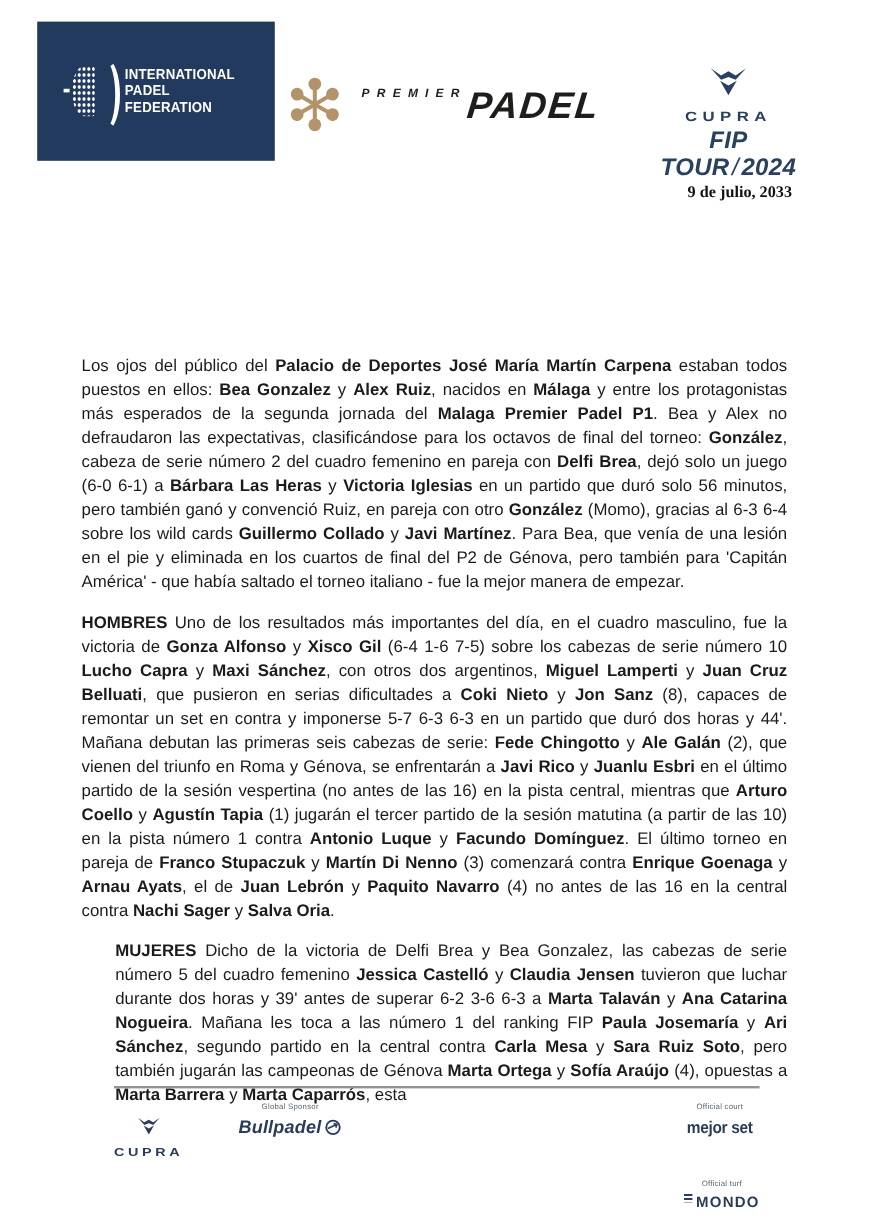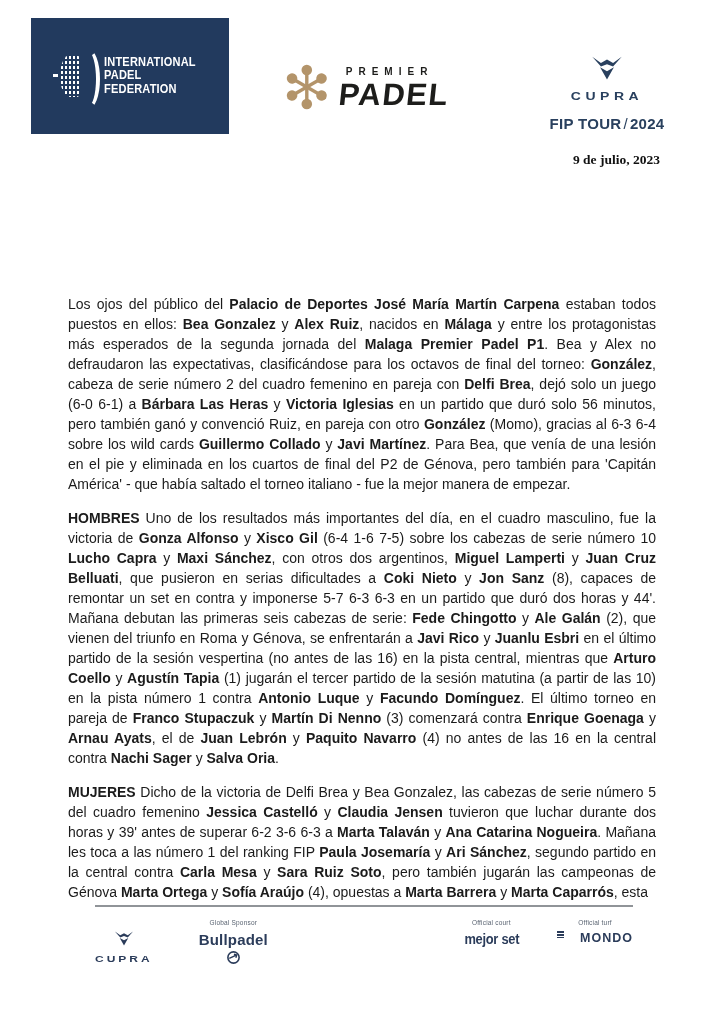--- a/index.html
+++ b/index.html
@@ -15,55 +15,55 @@
   .ipf-dots{position:absolute;left:3px;top:8px;width:19px;height:42px;
     background-image:radial-gradient(#ffffff 1px, transparent 1.4px);
     background-size:4px 5px;border-radius:10px 2px 2px 10px / 21px 2px 2px 21px;}
   .ipf-arc{position:absolute;left:20px;top:2px;width:16px;height:54px;
     border:3px solid transparent;border-right:4px solid #ffffff;border-radius:50%;}
   .ipf-dash{position:absolute;left:-4px;top:27px;width:5px;height:3px;background:#ffffff;}
   .ipf-text{color:#ffffff;font-weight:700;font-size:12px;line-height:13.5px;
     letter-spacing:.2px;transform:scaleX(.92);transform-origin:left center;}
   .premier{position:absolute;left:50%;top:44px;transform:translateX(-47%);
     display:flex;align-items:center;gap:10px;}
-  .premier-text{display:flex;flex-direction:column;}
+  .premier-text{display:flex;flex-direction:row;font-style:italic;}
   .premier-top{font-size:10px;font-weight:600;letter-spacing:6px;color:#1d1d1b;margin:0 0 3px 7px;}
   .premier-bottom{font-size:31px;font-weight:800;letter-spacing:1.5px;line-height:29px;
     color:#1d1d1b;transform:skewX(-6deg);}
   .cupra-h{position:absolute;right:54px;top:38px;width:126px;text-align:center;color:#29405e;}
   .cupra-word{font-size:14px;font-weight:700;letter-spacing:4.5px;margin-top:2px;
     transform:scale(1,.8);}
-  .cupra-tour{font-weight:900;font-size:15px;letter-spacing:.3px;margin-top:11px;}
+  .cupra-tour{font-style:italic;font-weight:900;font-size:20px;letter-spacing:.3px;margin-top:1px;}
   .cupra-tour .sep{font-weight:400;padding:0 2px;}
   
   .date{position:absolute;top:152px;right:64px;font-family:"Liberation Serif",serif;
     font-weight:700;font-size:13.5px;color:#111111;}
   .title{position:absolute;top:226px;left:0;width:724px;text-align:center;
     font-weight:700;font-size:17.5px;line-height:23.5px;color:#111111;}
   
   .article{position:absolute;top:294px;left:68px;width:588px;font-size:14px;
     line-height:20px;text-align:justify;color:#1b1b1b;}
   .article p{margin:0 0 14px 0;}
-  .article p:last-child{margin-bottom:0;}
+  .article p:last-child{margin-bottom:0;margin-left:28px;}
   .article .b{font-weight:700;}
   
   .footer{position:absolute;top:905px;left:95px;width:538px;}
   .footer-rule{height:2px;background:#909498;width:100%;margin-bottom:12px;}
   .sponsor-row{display:flex;justify-content:space-between;align-items:flex-start;}
   .sponsor-group{display:flex;align-items:flex-start;}
   .sponsor-group.left{gap:46px;}
-  .sponsor-group.right{gap:36px;}
+  .sponsor-group.right{gap:36px;flex-direction:column;}
   .sponsor{text-align:center;color:#2b3c5a;}
   .sponsor-label{font-size:6.5px;line-height:8px;height:8px;color:#5a6472;
     letter-spacing:.2px;margin-bottom:4px;white-space:nowrap;}
   .cupra-f-word{font-size:12px;font-weight:700;letter-spacing:3px;transform:scale(1,.8);margin-top:1px;}
-  .bullpadel{display:flex;align-items:center;gap:2px;font-weight:900;
-    font-size:15px;letter-spacing:.2px;flex-direction:column;}
+  .bullpadel{display:flex;align-items:center;gap:2px;font-style:italic;font-weight:900;
+    font-size:15px;letter-spacing:.2px;}
   .mejorset{font-weight:700;font-size:14px;letter-spacing:-.3px;transform:scaleX(.92);}
-  .mondo{display:flex;gap:16px;font-weight:800;font-size:12.5px;letter-spacing:1px;}
+  .mondo{display:flex;gap:3px;font-weight:800;font-size:12.5px;letter-spacing:1px;}
   .mondo-glyph{display:inline-block;width:7px;height:7px;
     background:repeating-linear-gradient(#2b3c5a 0 1.6px, transparent 1.6px 3.2px);}
 </style>
 </head>
 <body>
 
 <div class="header">
 
   <div class="ipf-box">
     <div class="ipf-racket">
@@ -118,21 +118,21 @@
       <path d="M3 1 L13 8 L20 4 L27 8 L37 1 L27 12 L20 9.5 L13 12 Z" fill="#29405e"></path>
       <path d="M12 13 L20 27 L28 13 L20 17.5 Z" fill="#29405e"></path>
     </svg>
     <div class="cupra-word">CUPRA</div>
     <div class="cupra-tour">
       <span>FIP TOUR</span><span class="sep">/</span><span>2024</span>
     </div>
   </div>
 </div>
 
-<div class="date">9 de julio, 2023</div>
+<div class="date">9 de julio, 2033</div>
 
 <div class="title">
 </div>
 
 <div class="article">
     <p><span>Los ojos del público del </span><span class="b">Palacio de Deportes José María Martín Carpena</span><span> estaban todos puestos en ellos: </span><span class="b">Bea Gonzalez</span><span> y </span><span class="b">Alex Ruiz</span><span>, nacidos en </span><span class="b">Málaga</span><span> y entre los protagonistas más esperados de la segunda jornada del </span><span class="b">Malaga Premier Padel P1</span><span>. Bea y Alex no defraudaron las expectativas, clasificándose para los octavos de final del torneo: </span><span class="b">González</span><span>, cabeza de serie número 2 del cuadro femenino en pareja con </span><span class="b">Delfi Brea</span><span>, dejó solo un juego (6-0 6-1) a </span><span class="b">Bárbara Las Heras</span><span> y </span><span class="b">Victoria Iglesias</span><span> en un partido que duró solo 56 minutos, pero también ganó y convenció Ruiz, en pareja con otro </span><span class="b">González</span><span> (Momo), gracias al 6-3 6-4 sobre los wild cards </span><span class="b">Guillermo Collado</span><span> y </span><span class="b">Javi Martínez</span><span>. Para Bea, que venía de una lesión en el pie y eliminada en los cuartos de final del P2 de Génova, pero también para 'Capitán América' - que había saltado el torneo italiano - fue la mejor manera de empezar.</span></p>
     <p><span class="b">HOMBRES</span><span> Uno de los resultados más importantes del día, en el cuadro masculino, fue la victoria de </span><span class="b">Gonza Alfonso</span><span> y </span><span class="b">Xisco Gil</span><span> (6-4 1-6 7-5) sobre los cabezas de serie número 10 </span><span class="b">Lucho Capra</span><span> y </span><span class="b">Maxi Sánchez</span><span>, con otros dos argentinos, </span><span class="b">Miguel Lamperti</span><span> y </span><span class="b">Juan Cruz Belluati</span><span>, que pusieron en serias dificultades a </span><span class="b">Coki Nieto</span><span> y </span><span class="b">Jon Sanz</span><span> (8), capaces de remontar un set en contra y imponerse 5-7 6-3 6-3 en un partido que duró dos horas y 44'. Mañana debutan las primeras seis cabezas de serie: </span><span class="b">Fede Chingotto</span><span> y </span><span class="b">Ale Galán</span><span> (2), que vienen del triunfo en Roma y Génova, se enfrentarán a </span><span class="b">Javi Rico</span><span> y </span><span class="b">Juanlu Esbri</span><span> en el último partido de la sesión vespertina (no antes de las 16) en la pista central, mientras que </span><span class="b">Arturo Coello</span><span> y </span><span class="b">Agustín Tapia</span><span> (1) jugarán el tercer partido de la sesión matutina (a partir de las 10) en la pista número 1 contra </span><span class="b">Antonio Luque</span><span> y </span><span class="b">Facundo Domínguez</span><span>. El último torneo en pareja de </span><span class="b">Franco Stupaczuk</span><span> y </span><span class="b">Martín Di Nenno</span><span> (3) comenzará contra </span><span class="b">Enrique Goenaga</span><span> y </span><span class="b">Arnau Ayats</span><span>, el de </span><span class="b">Juan Lebrón</span><span> y </span><span class="b">Paquito Navarro</span><span> (4) no antes de las 16 en la central contra </span><span class="b">Nachi Sager</span><span> y </span><span class="b">Salva Oria</span><span>.</span></p>
     <p><span class="b">MUJERES</span><span> Dicho de la victoria de Delfi Brea y Bea Gonzalez, las cabezas de serie número 5 del cuadro femenino </span><span class="b">Jessica Castelló</span><span> y </span><span class="b">Claudia Jensen</span><span> tuvieron que luchar durante dos horas y 39' antes de superar 6-2 3-6 6-3 a </span><span class="b">Marta Talaván</span><span> y </span><span class="b">Ana Catarina Nogueira</span><span>. Mañana les toca a las número 1 del ranking FIP </span><span class="b">Paula Josemaría</span><span> y </span><span class="b">Ari Sánchez</span><span>, segundo partido en la central contra </span><span class="b">Carla Mesa</span><span> y </span><span class="b">Sara Ruiz Soto</span><span>, pero también jugarán las campeonas de Génova </span><span class="b">Marta Ortega</span><span> y </span><span class="b">Sofía Araújo</span><span> (4), opuestas a </span><span class="b">Marta Barrera</span><span> y </span><span class="b">Marta Caparrós</span><span>, esta</span></p>
   </div>
 

